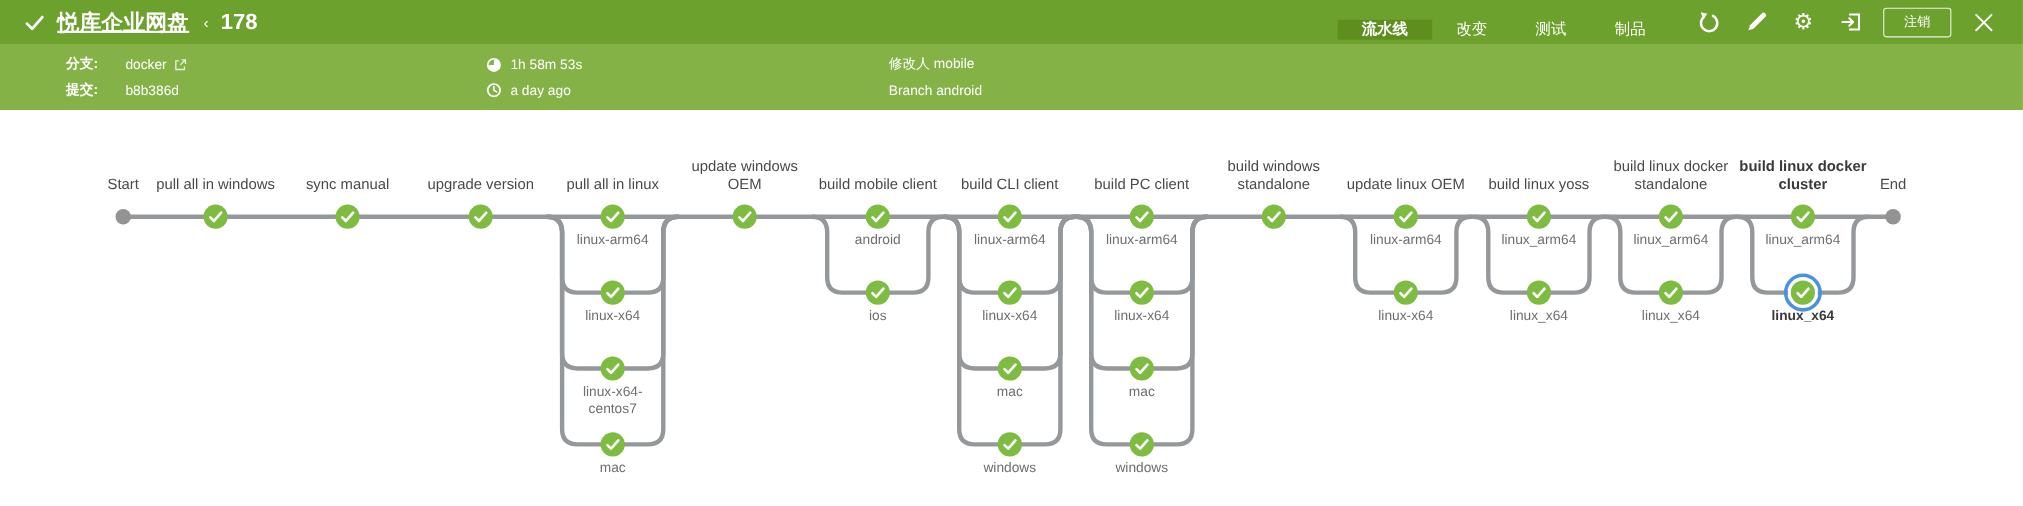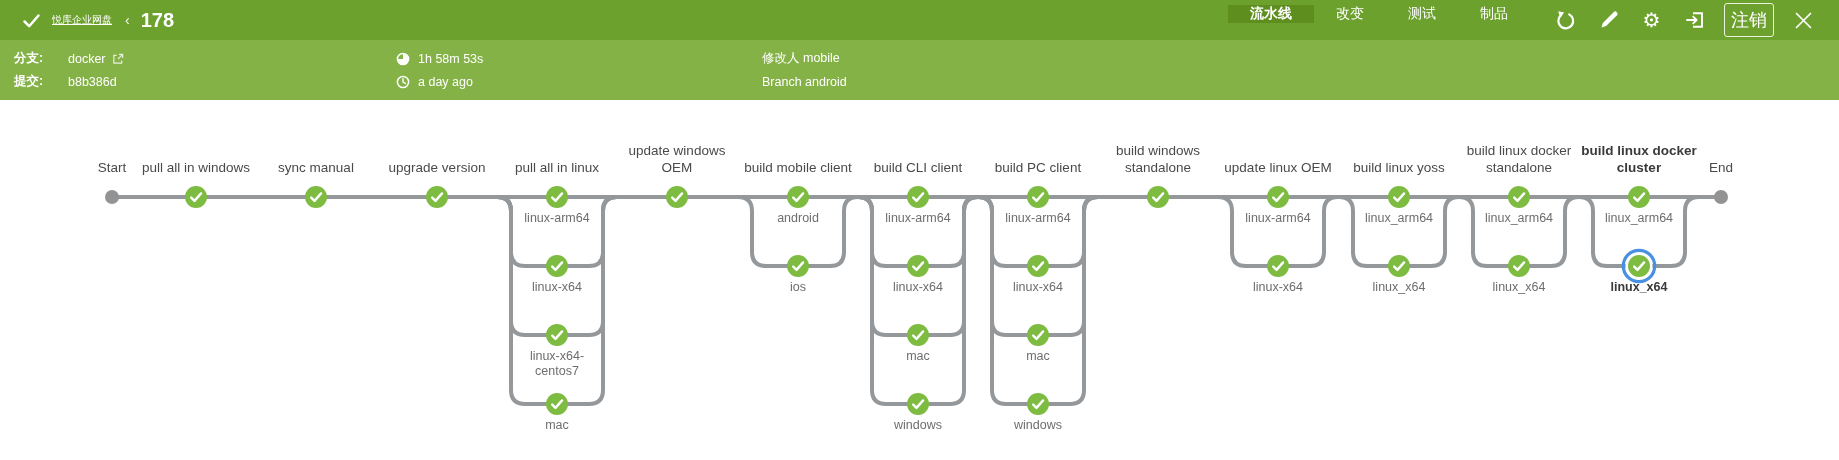--- a/index.html
+++ b/index.html
@@ -3,37 +3,37 @@
 <meta charset="utf-8">
 <style>
   html,body{margin:0;padding:0;background:#fff;}
   body{font-family:"Liberation Sans",sans-serif;-webkit-font-smoothing:antialiased;}
   .app{position:relative;width:1839px;height:460px;background:#fff;overflow:hidden;}
 
   
   .topbar{position:absolute;top:0;left:0;width:100%;height:40px;
     background:var(--header-green);color:#fff;display:flex;align-items:center;}
   .topbar-left{display:flex;align-items:center;padding-left:21px;gap:10px;}
-  .run-title{font-size:10px;font-weight:normal;text-decoration:underline;cursor:pointer;}
+  .run-title{font-size:20px;font-weight:bold;text-decoration:underline;cursor:pointer;}
   .run-sep{font-size:14px;opacity:.95;margin:0 1px 0 3px;}
   .run-number{font-size:20px;font-weight:bold;}
   .topbar-right{margin-left:auto;display:flex;align-items:center;height:40px;}
-  .tabs{display:flex;height:31px;align-items:flex-start;}
+  .tabs{display:flex;height:31px;align-items:flex-end;}
   .tab{display:flex;align-items:center;padding:0 22px;font-size:14px;cursor:pointer;color:#fff;}
   .tab.active{background:var(--active-tab-green);font-weight:bold;}
   .hdr-icons{display:flex;align-items:center;gap:0;margin-left:14px;padding-right:14px;}
   .icon-btn{width:43px;height:40px;display:flex;align-items:center;justify-content:center;cursor:pointer;}
   .gear-glyph{font-size:20px;line-height:20px;color:#fff;}
-  .logout-btn{border:1px solid rgba(255,255,255,.85);border-radius:3px;padding:4px 6px;
-    font-size:18px;color:#fff;cursor:pointer;margin:4px 8px;white-space:nowrap;}
+  .logout-btn{border:1px solid rgba(255,255,255,.85);border-radius:3px;padding:4px 18px;
+    font-size:12px;color:#fff;cursor:pointer;margin:4px 8px;white-space:nowrap;}
 
   
   .infobar{position:absolute;top:40px;left:0;width:100%;height:60px;
     background:var(--infobar-green);color:#fff;font-size:12.5px;}
-  .info-col{position:absolute;top:0;height:100%;display:flex;flex-direction:column;justify-content:center;gap:8px;}
+  .info-col{position:absolute;top:0;height:100%;display:flex;flex-direction:column;justify-content:center;gap:8px;margin-left:46px;}
   .col1{left:14px;}  .col2{left:396px;justify-content:center;}  .col3{left:762px;}
   .info-row{display:flex;align-items:center;height:15px;}
   .info-label{font-weight:bold;width:54px;display:inline-block;}
   .info-val{margin-right:6px;}
   .info-ic{margin-right:8px;display:flex;align-items:center;}
 
   
   .graph-wrap{position:absolute;top:100px;left:0;width:1839px;height:360px;background:#fff;}
   svg text{font-family:"Liberation Sans",sans-serif;}
   .edge{stroke:var(--edge-gray);stroke-width:4;fill:none;}

